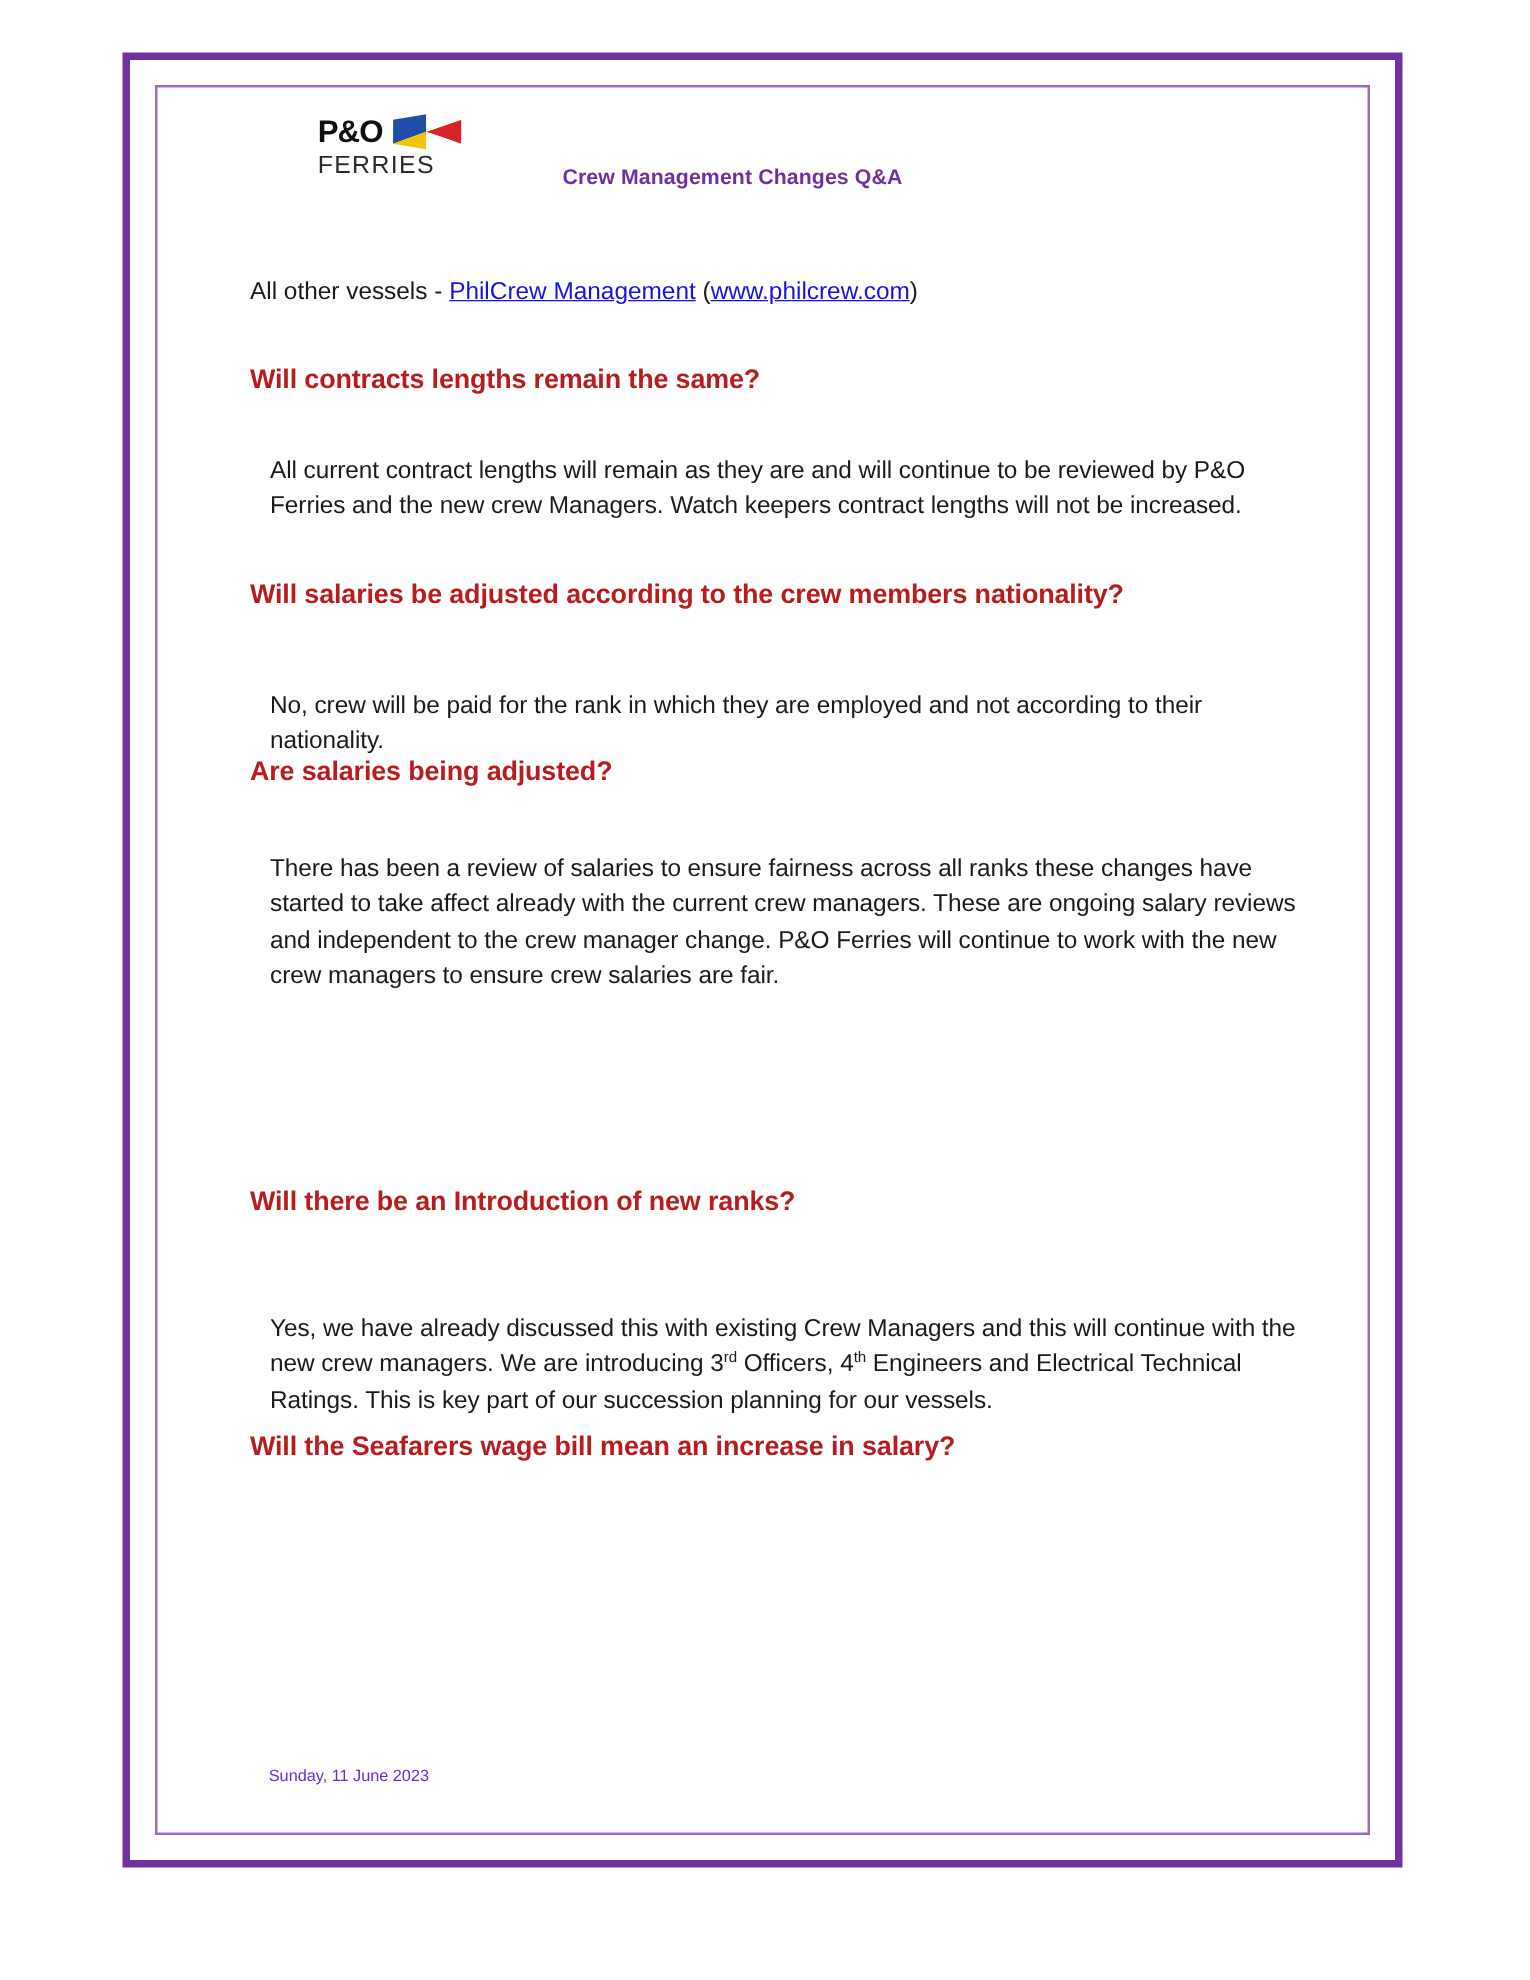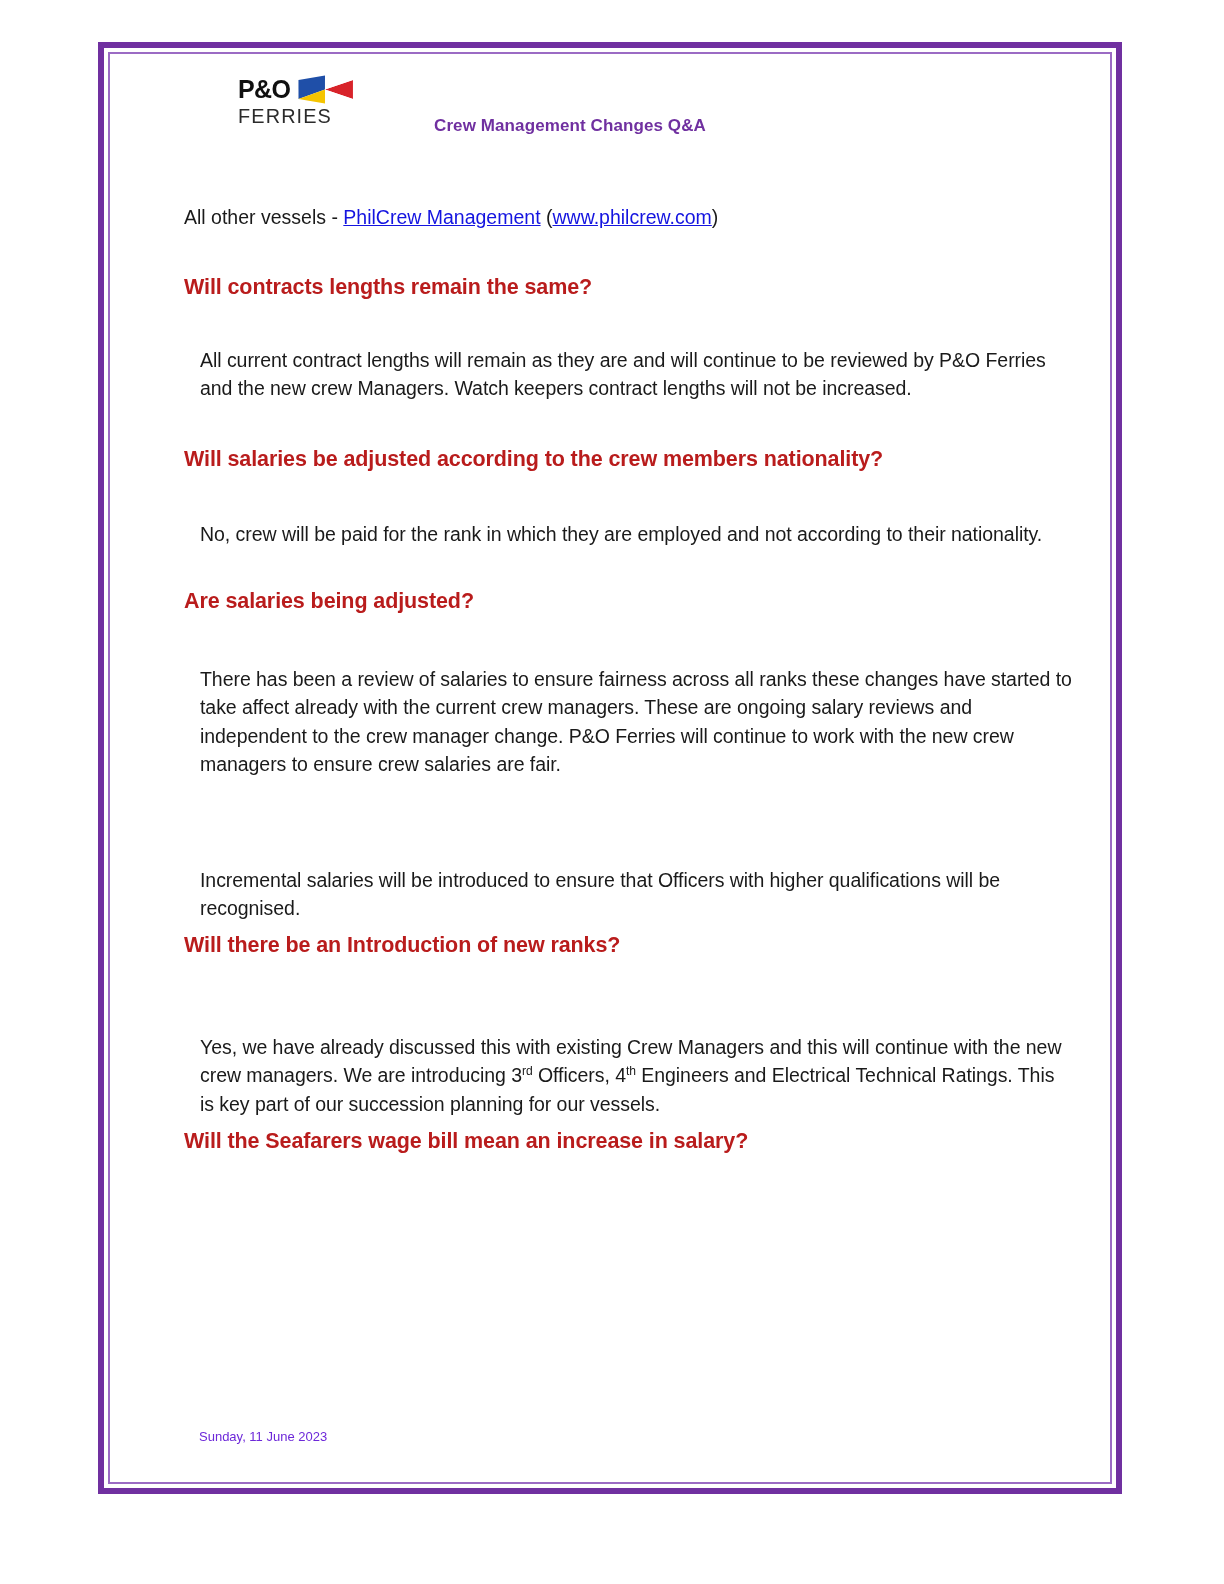--- a/index.html
+++ b/index.html
@@ -19,21 +19,21 @@
   
   .page {
     position: absolute;
     left: 98px;
     top: 42px;
     width: 1024px;
     height: 1452px;
     box-sizing: border-box;
     background: #ffffff;
     border: 6px solid #7030A0;
-    padding: 4px;
+    padding: 20px;
   }
   .page-inner {
     box-sizing: border-box;
     width: 100%;
     height: 100%;
     border: 2px solid #9B6BC4;
     background: #ffffff;
     position: relative;
     padding: 0;
   }
@@ -150,34 +150,31 @@
       <div class="blk" style="top:208px;">
         <h2 class="q">Will contracts lengths remain the same?</h2>
       </div>
       <div class="blk" style="top:264px;">
         <p class="a">All current contract lengths will remain as they are and will continue to be reviewed by P&amp;O Ferries and the new crew Managers. Watch keepers contract lengths will not be increased.</p>
       </div>
 
       <div class="blk" style="top:380px;">
         <h2 class="q">Will salaries be adjusted according to the crew members nationality?</h2>
       </div>
-      <div class="blk" style="top:438px;">
+      <div class="blk" style="top:452px;">
         <p class="a">No, crew will be paid for the rank in which they are employed and not according to their nationality.</p>
       </div>
 
       <div class="blk" style="top:522px;">
         <h2 class="q">Are salaries being adjusted?</h2>
       </div>
       <div class="blk" style="top:583px;">
         <p class="a">There has been a review of salaries to ensure fairness across all ranks these changes have started to take affect already with the current crew managers. These are ongoing salary reviews and independent to the crew manager change. P&amp;O Ferries will continue to work with the new crew managers to ensure crew salaries are fair.</p>
       </div>
 
-      <div class="blk" style="top:784px;">
-        <p class="a">Incremental salaries will be introduced to ensure that Officers with higher qualifications will be recognised.</p>
-      </div>
 
       <div class="blk" style="top:866px;">
         <h2 class="q">Will there be an Introduction of new ranks?</h2>
       </div>
       <div class="blk" style="top:951px;">
         <p class="a"><span>Yes, we have already discussed this with existing Crew Managers and this will continue with the new crew managers. We are introducing 3</span><sup>rd</sup><span> Officers, 4</span><sup>th</sup><span> Engineers and Electrical Technical Ratings. This is key part of our succession planning for our vessels.</span></p>
       </div>
 
       <div class="blk" style="top:1062px;">
         <h2 class="q">Will the Seafarers wage bill mean an increase in salary?</h2>

